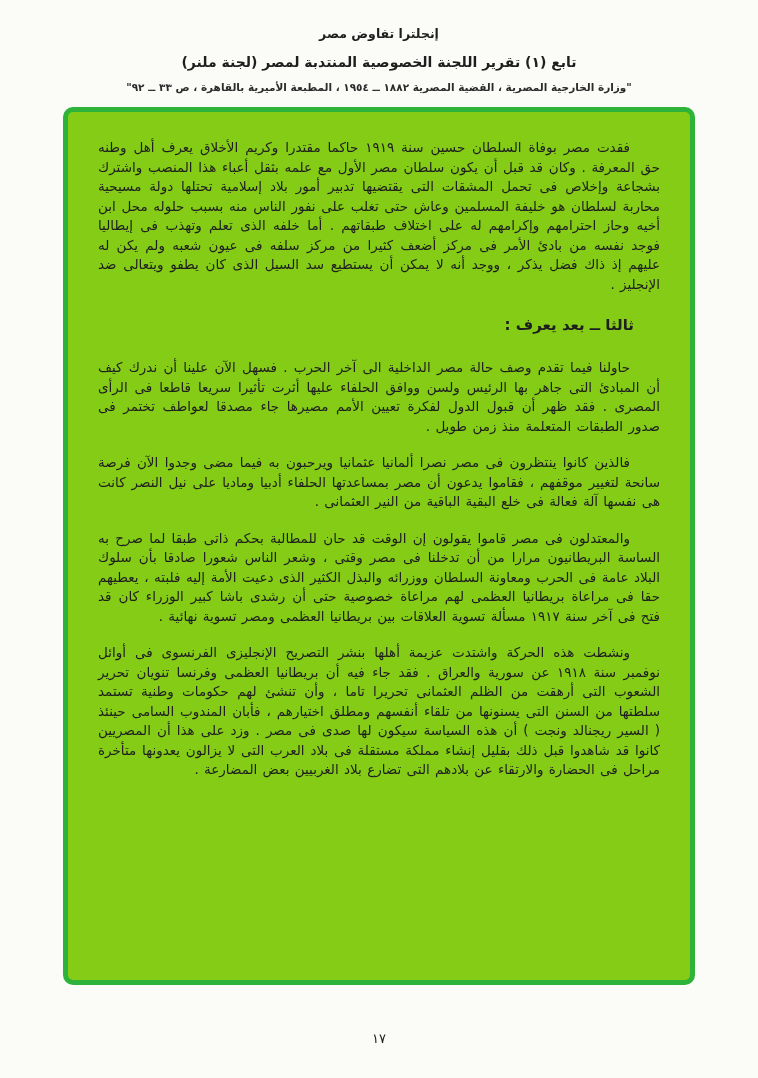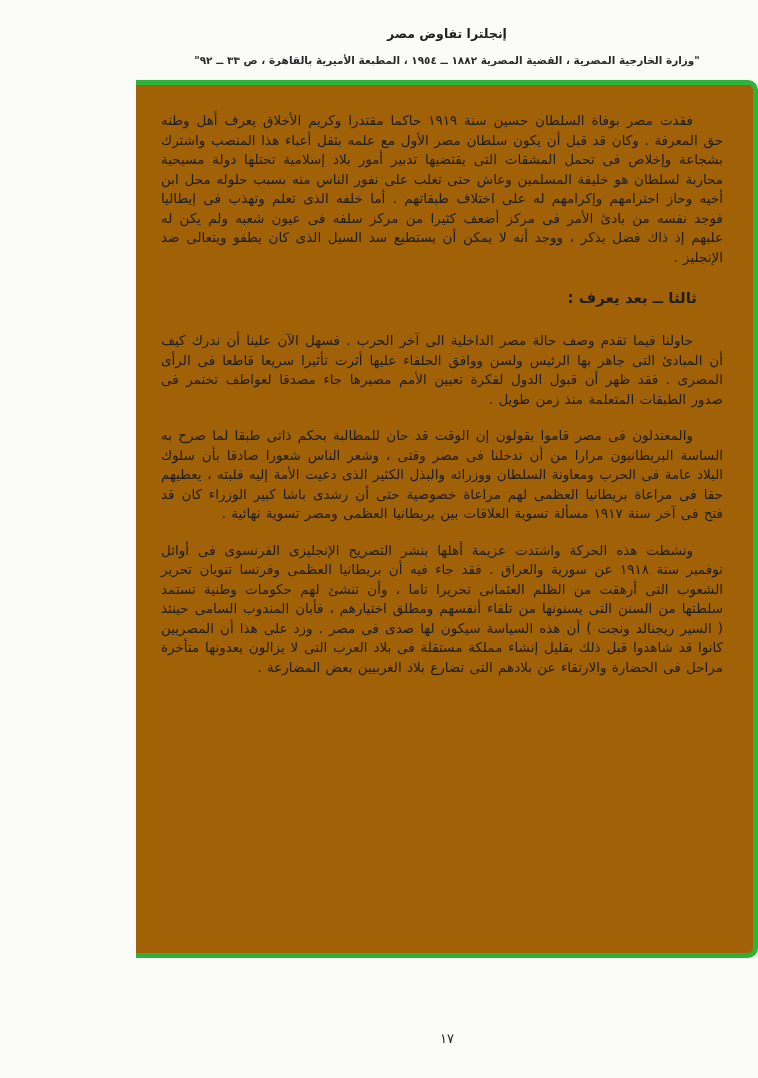--- a/index.html
+++ b/index.html
@@ -2,21 +2,21 @@
 <html lang="ar" dir="rtl"><head>
 <meta charset="utf-8">
 <style>
   html, body {
     margin: 0;
     padding: 0;
     background: #fbfbf8;
   }
   .page {
     position: relative;
-    width: 622px;
+    width: 758px;
     height: 1078px;
     background: #fbfbf8;
     font-family: "DejaVu Sans", sans-serif;
     color: #1e1e1e;
     direction: rtl;
     overflow: hidden;
   }
   .doc-header {
     text-align: center;
     padding-top: 26px;
@@ -39,21 +39,21 @@
   }
   .green-box {
     width: 632px;
     height: 878px;
     margin: 14px auto 0 auto;
     border: 5px solid #2db33a;
     border-radius: 10px;
     padding: 26px 30px 20px 30px;
     box-sizing: border-box;
     overflow: hidden;
-    background: #a16207;
+    background: #84cc16;
   }
   .para {
     font-size: 13.5px;
     line-height: 19.5px;
     text-align: justify;
     text-indent: 30px;
     margin: 0 0 17px 0;
     word-spacing: 1px;
   }
   .section-heading {
@@ -71,28 +71,30 @@
     font-weight: normal;
   }
 </style>
 </head>
 <body>
 
 <div class="page">
 
   <header class="doc-header">
     <div class="h-title">إنجلترا تفاوض مصر</div>
+    <div class="h-subtitle">تابع (١) تقرير اللجنة الخصوصية المنتدبة لمصر (لجنة ملنر)</div>
     <div class="h-source">"وزارة الخارجية المصرية ، القضية المصرية ١٨٨٢ ــ ١٩٥٤ ، المطبعة الأميرية بالقاهرة ، ص ٣٣ ــ ٩٢"</div>
   </header>
 
   <main class="green-box">
     <p class="para">فقدت مصر بوفاة السلطان حسين سنة ١٩١٩ حاكما مقتدرا وكريم الأخلاق يعرف أهل وطنه حق المعرفة . وكان قد قبل أن يكون سلطان مصر الأول مع علمه بثقل أعباء هذا المنصب واشترك بشجاعة وإخلاص فى تحمل المشقات التى يقتضيها تدبير أمور بلاد إسلامية تحتلها دولة مسيحية محاربة لسلطان هو خليفة المسلمين وعاش حتى تغلب على نفور الناس منه بسبب حلوله محل ابن أخيه وحاز احترامهم وإكرامهم له على اختلاف طبقاتهم . أما خلفه الذى تعلم وتهذب فى إيطاليا فوجد نفسه من بادئ الأمر فى مركز أضعف كثيرا من مركز سلفه فى عيون شعبه ولم يكن له عليهم إذ ذاك فضل يذكر ، ووجد أنه لا يمكن أن يستطيع سد السيل الذى كان يطفو ويتعالى ضد الإنجليز .</p>
 
     <h2 class="section-heading">ثالثا ــ بعد يعرف :</h2>
 
     <p class="para">حاولنا فيما تقدم وصف حالة مصر الداخلية الى آخر الحرب . فسهل الآن علينا أن ندرك كيف أن المبادئ التى جاهر بها الرئيس ولسن ووافق الحلفاء عليها أثرت تأثيرا سريعا قاطعا فى الرأى المصرى . فقد ظهر أن قبول الدول لفكرة تعيين الأمم مصيرها جاء مصدقا لعواطف تختمر فى صدور الطبقات المتعلمة منذ زمن طويل .</p>
+    <p class="para">فالذين كانوا ينتظرون فى مصر نصرا ألمانيا عثمانيا ويرحبون به فيما مضى وجدوا الآن فرصة سانحة لتغيير موقفهم ، فقاموا يدعون أن مصر بمساعدتها الحلفاء أدبيا وماديا على نيل النصر كانت هى نفسها آلة فعالة فى خلع البقية الباقية من النير العثمانى .</p>
     <p class="para">والمعتدلون فى مصر قاموا يقولون إن الوقت قد حان للمطالبة بحكم ذاتى طبقا لما صرح به الساسة البريطانيون مرارا من أن تدخلنا فى مصر وقتى ، وشعر الناس شعورا صادقا بأن سلوك البلاد عامة فى الحرب ومعاونة السلطان ووزرائه والبذل الكثير الذى دعيت الأمة إليه فلبته ، يعطيهم حقا فى مراعاة بريطانيا العظمى لهم مراعاة خصوصية حتى أن رشدى باشا كبير الوزراء كان قد فتح فى آخر سنة ١٩١٧ مسألة تسوية العلاقات بين بريطانيا العظمى ومصر تسوية نهائية .</p>
     <p class="para">ونشطت هذه الحركة واشتدت عزيمة أهلها بنشر التصريح الإنجليزى الفرنسوى فى أوائل نوفمبر سنة ١٩١٨ عن سورية والعراق . فقد جاء فيه أن بريطانيا العظمى وفرنسا تنويان تحرير الشعوب التى أرهقت من الظلم العثمانى تحريرا تاما ، وأن تنشئ لهم حكومات وطنية تستمد سلطتها من السنن التى يسنونها من تلقاء أنفسهم ومطلق اختيارهم ، فأبان المندوب السامى حينئذ ( السير ريجنالد ونجت ) أن هذه السياسة سيكون لها صدى فى مصر . وزد على هذا أن المصريين كانوا قد شاهدوا قبل ذلك بقليل إنشاء مملكة مستقلة فى بلاد العرب التى لا يزالون يعدونها متأخرة مراحل فى الحضارة والارتقاء عن بلادهم التى تضارع بلاد الغربيين بعض المضارعة .</p>
   </main>
 
   <div class="page-number">١٧</div>
 
 </div>
 
 </body></html>

